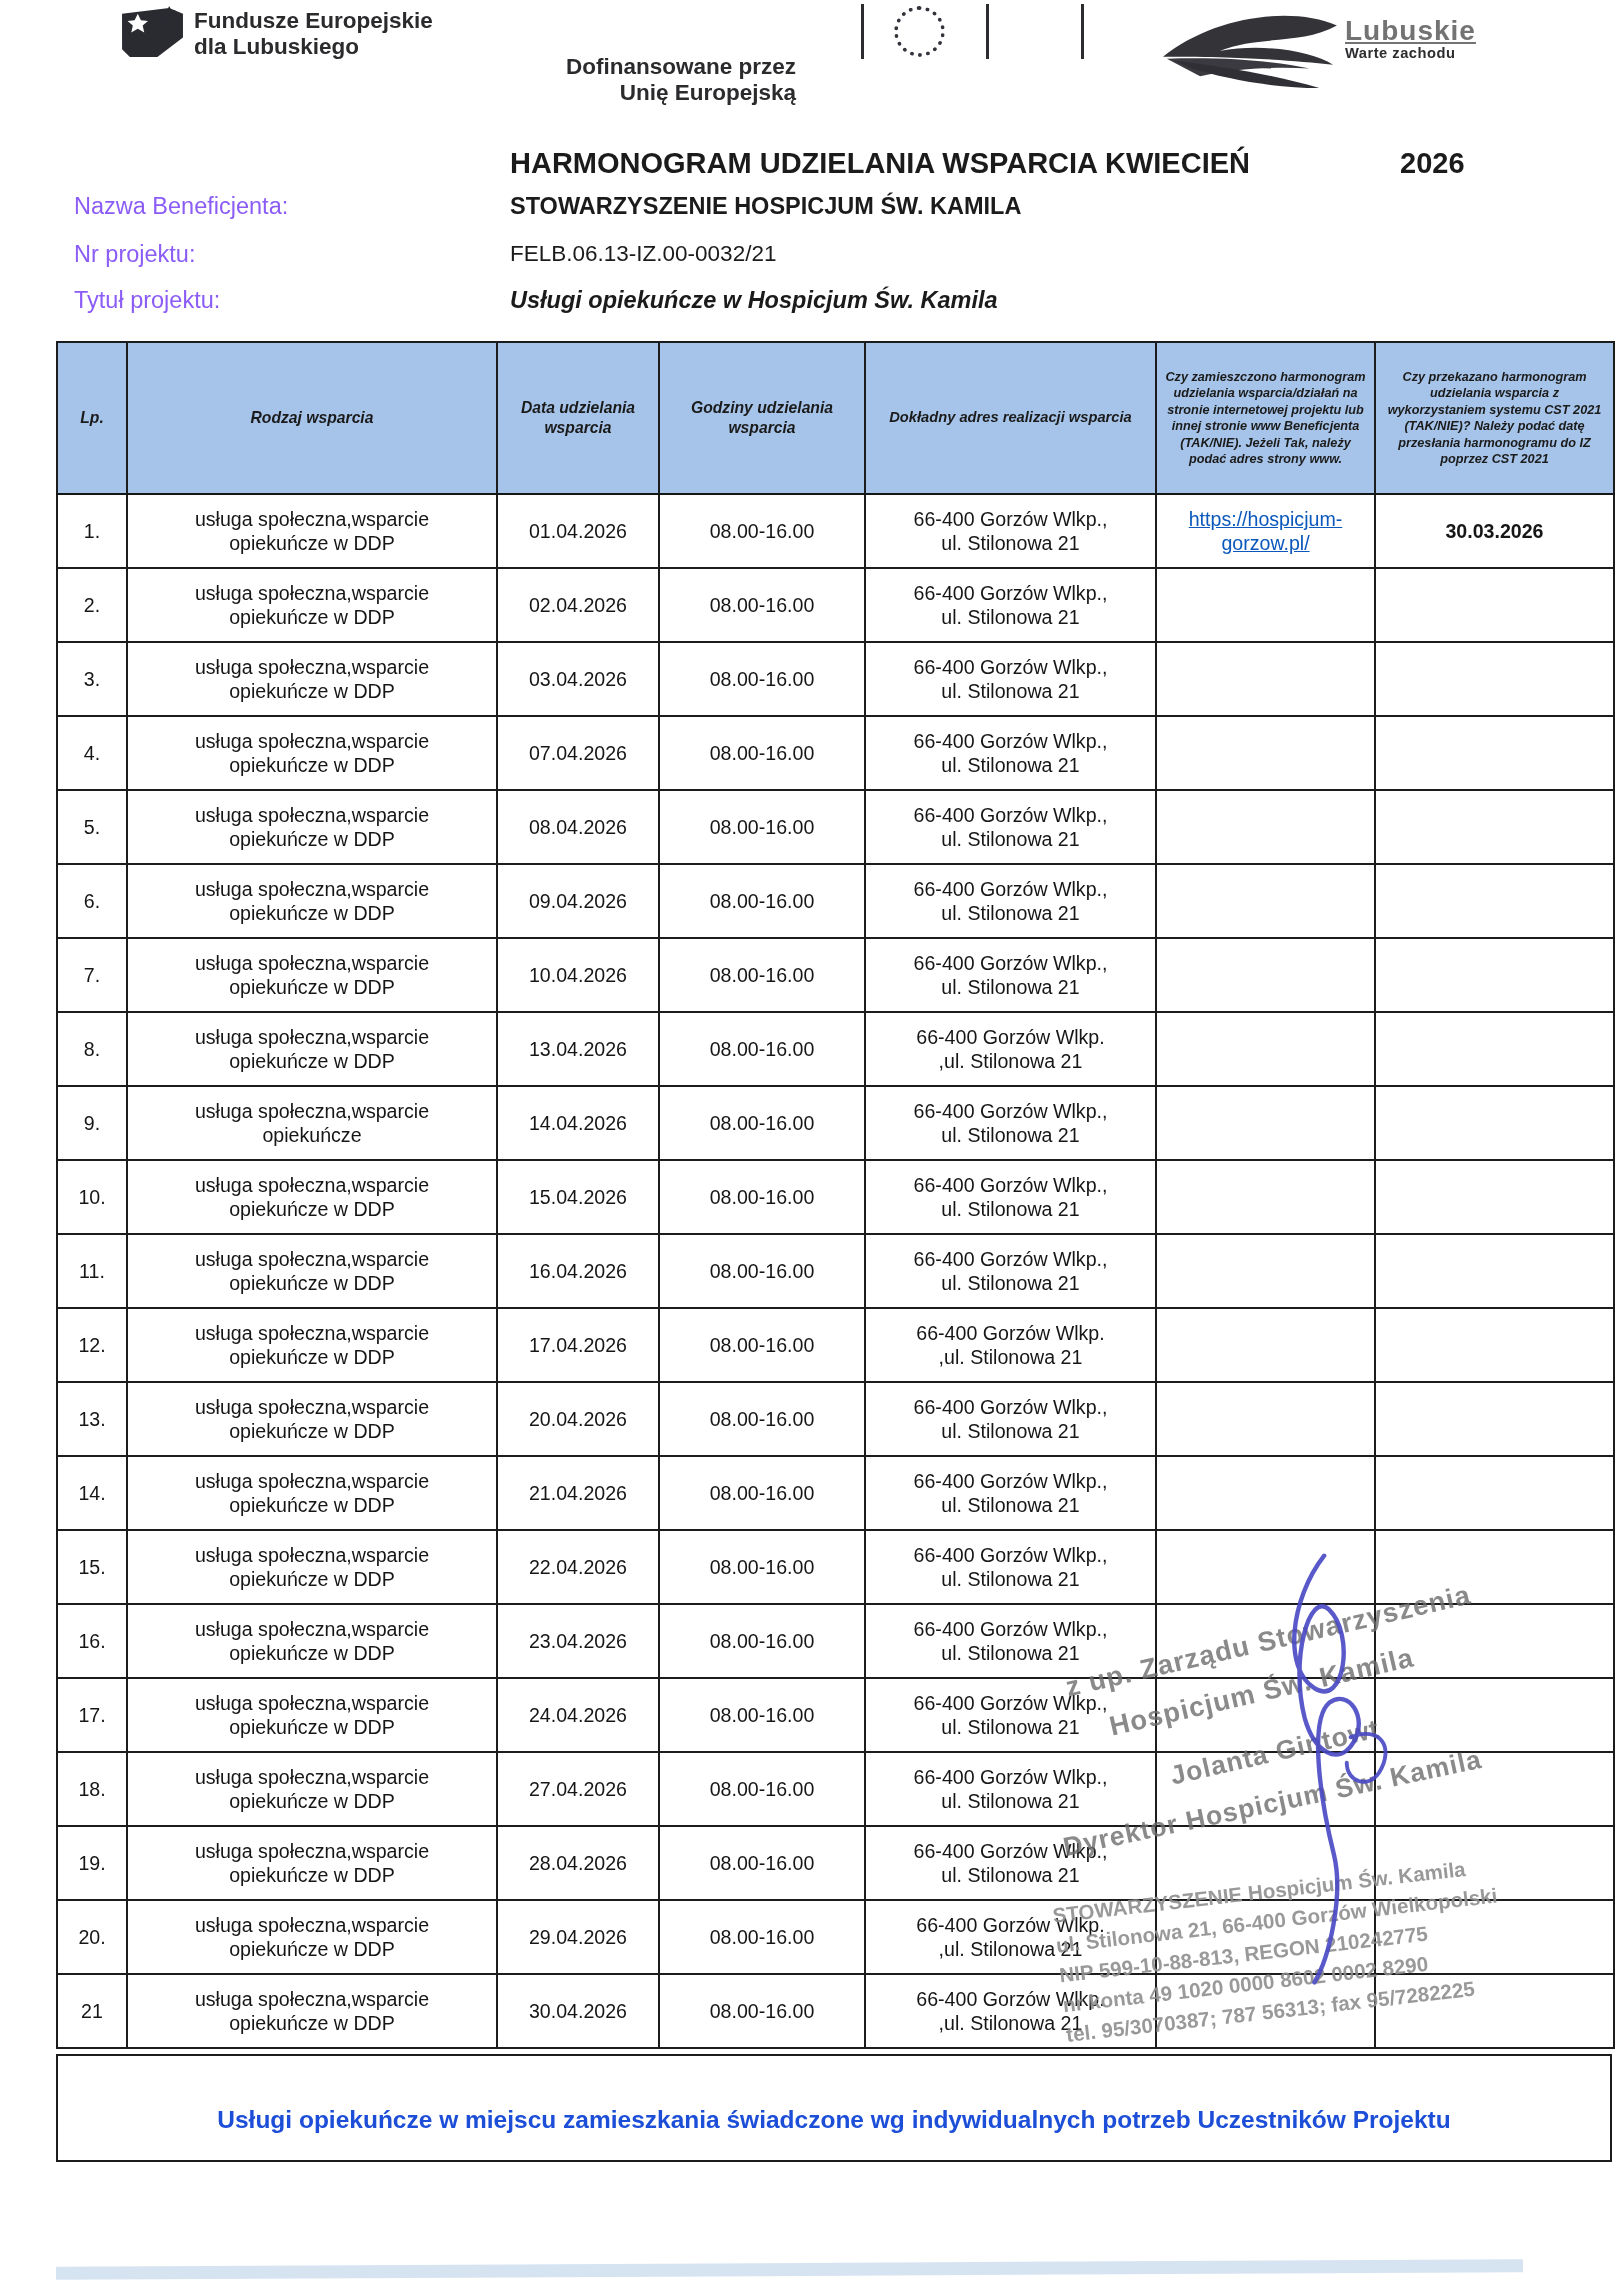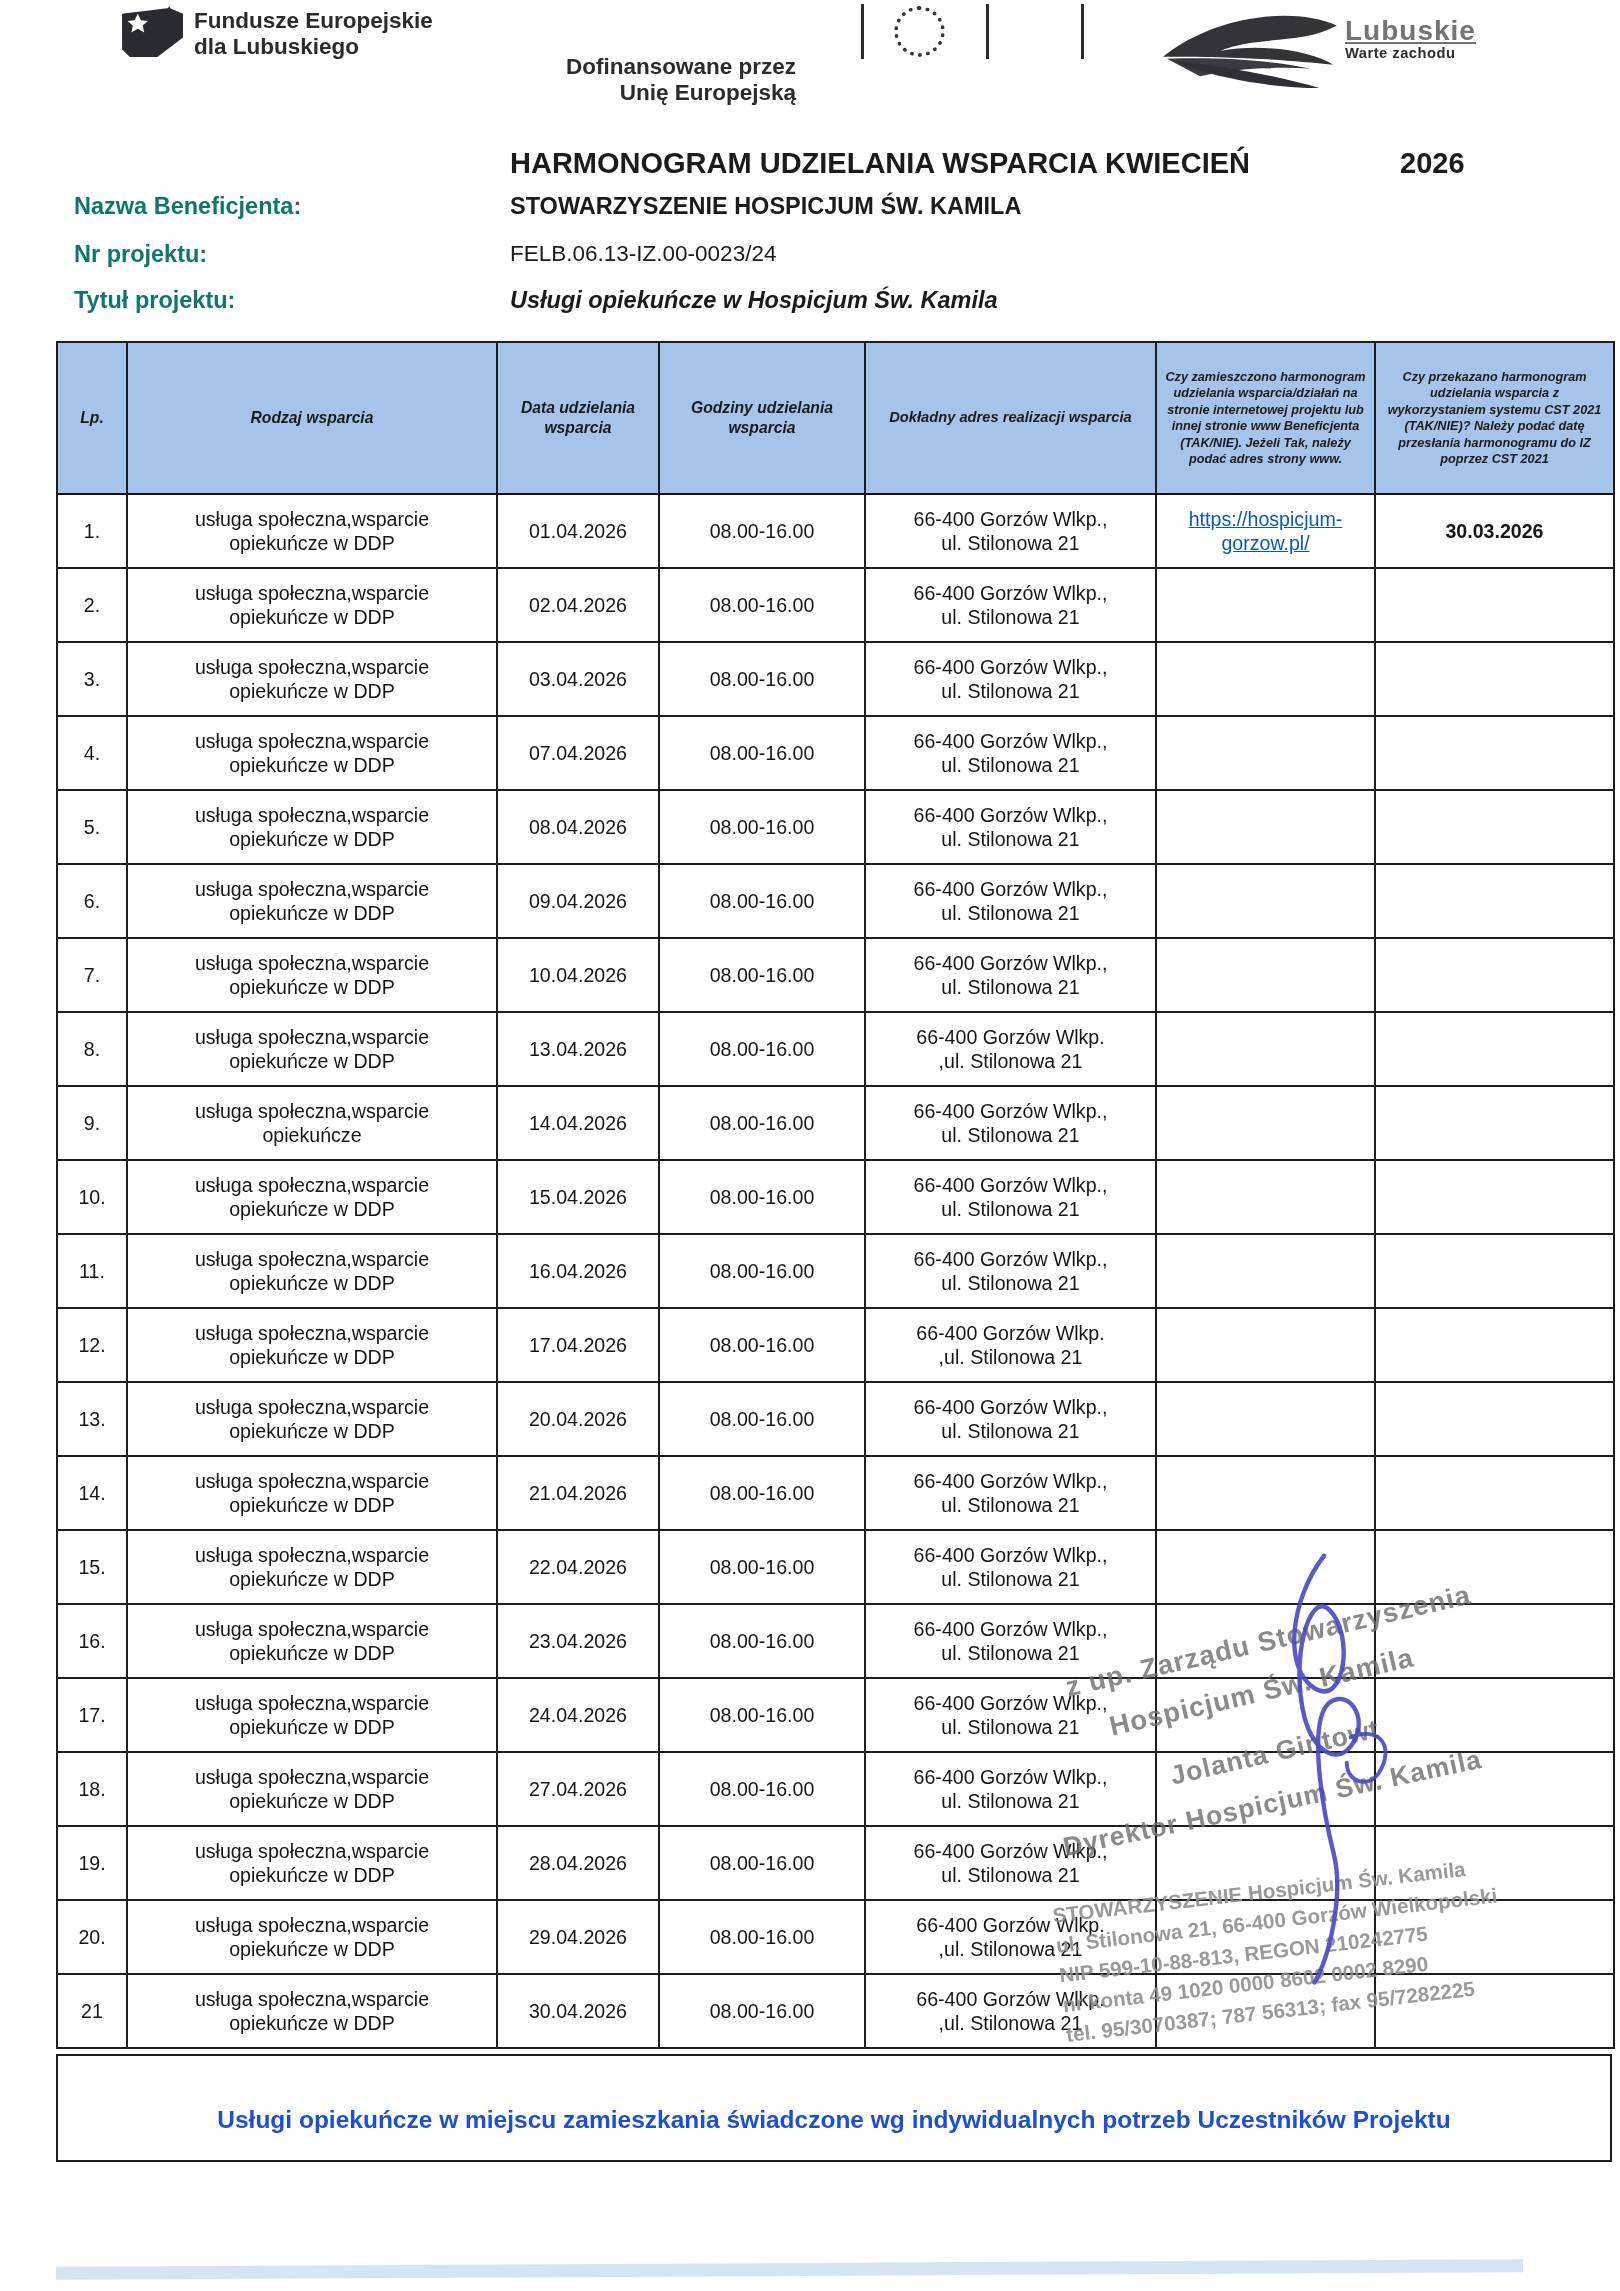--- a/index.html
+++ b/index.html
@@ -25,21 +25,21 @@
   }
   .fundusze-icon{left:118px;top:3.9px;}
   .lubuskie-swoosh{left:1155px;top:5.9px;}
   .lubuskie-text{left:1345px;top:15.7px;}
   .lubuskie-name{font-weight:700;font-size:28px;color:#737373;letter-spacing:1px;line-height:29px;text-decoration:underline;}
   .lubuskie-tag{font-weight:700;font-size:14.7px;color:#2d2d30;letter-spacing:0.5px;}
 
   
   .doc-title{left:510px;top:147px;font-size:29px;font-weight:700;color:#1b1b1b;white-space:nowrap;}
   .doc-title-year{left:1400px;top:147px;font-size:29px;font-weight:700;color:#1b1b1b;}
-  .meta-label{left:74px;font-size:23.5px;font-weight:700;color:#0f766e;}
+  .meta-label{left:74px;font-size:23.5px;font-weight:400;color:#8b5cf6;}
   .meta-value{left:510px;font-size:23.5px;color:#1b1b1b;white-space:nowrap;}
   .v-bold{font-weight:700;}
   .v-italic{font-weight:700;font-style:italic;}
   .m1{top:193px;} .m2{top:241px;} .m3{top:287px;}
   .m2v{font-size:22.5px;}
 
   
   .sched-wrap{left:56px;top:341px;}
   table.sched{border-collapse:collapse;table-layout:fixed;}
   table.sched th, table.sched td{
@@ -133,21 +133,21 @@
   <div class="lubuskie-name">Lubuskie</div>
   <div class="lubuskie-tag">Warte zachodu</div>
 </div>
 
 <div class="abs doc-title">HARMONOGRAM UDZIELANIA WSPARCIA KWIECIEŃ</div>
 <div class="abs doc-title-year">2026</div>
 
 <div class="abs meta-label m1">Nazwa Beneficjenta:</div>
 <div class="abs meta-value m1 v-bold">STOWARZYSZENIE HOSPICJUM ŚW. KAMILA</div>
 <div class="abs meta-label m2">Nr projektu:</div>
-<div class="abs meta-value m2 m2v">FELB.06.13-IZ.00-0023/24</div>
+<div class="abs meta-value m2 m2v">FELB.06.13-IZ.00-0032/21</div>
 <div class="abs meta-label m3">Tytuł projektu:</div>
 <div class="abs meta-value m3 v-italic">Usługi opiekuńcze w Hospicjum Św. Kamila</div>
 
 <div class="abs sched-wrap">
   <table class="sched">
     <colgroup>
       <col class="c0">
         <col class="c1">
         <col class="c2">
         <col class="c3">

